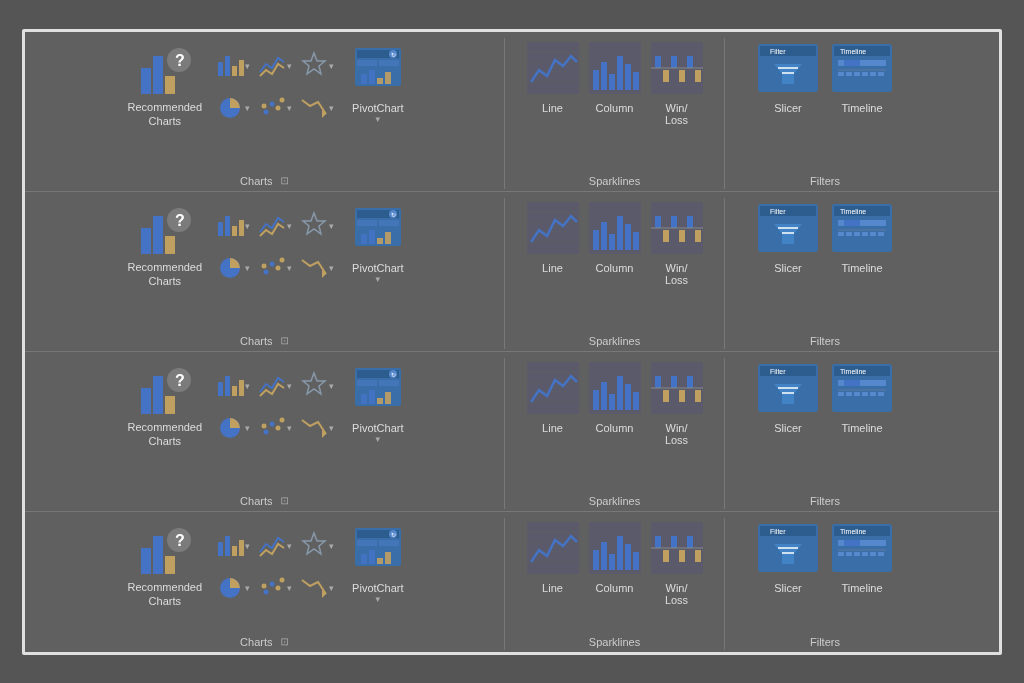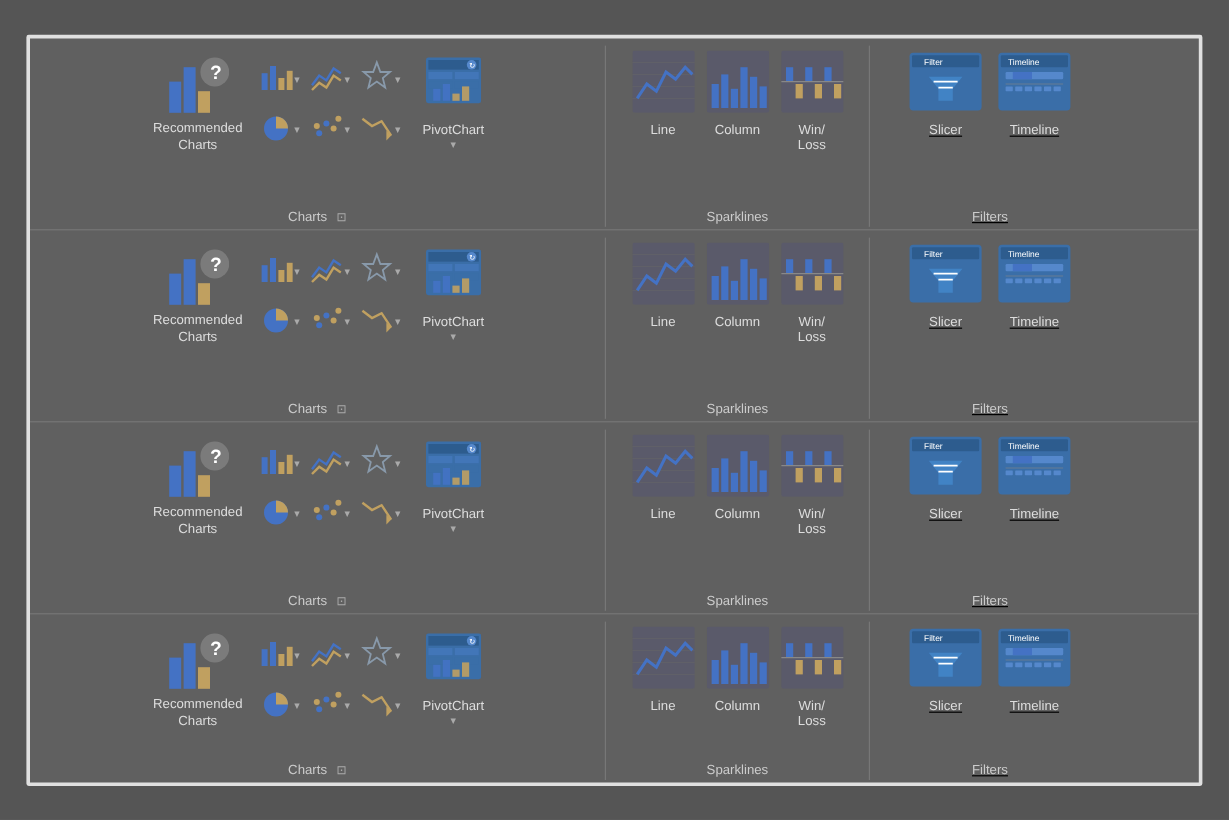--- a/index.html
+++ b/index.html
@@ -40,21 +40,20 @@
       flex-direction: column;
       align-items: center;
       padding: 4px 10px 2px 10px;
       position: relative;
       border-right: 1px solid #777;
       min-width: 0;
     }
 
     .ribbon-section:last-child {
       border-right: none;
-      text-decoration: underline;
     }
 
     
     .rec-charts-btn {
       display: flex;
       flex-direction: column;
       align-items: center;
       cursor: pointer;
       padding: 4px 6px;
       min-width: 70px;

